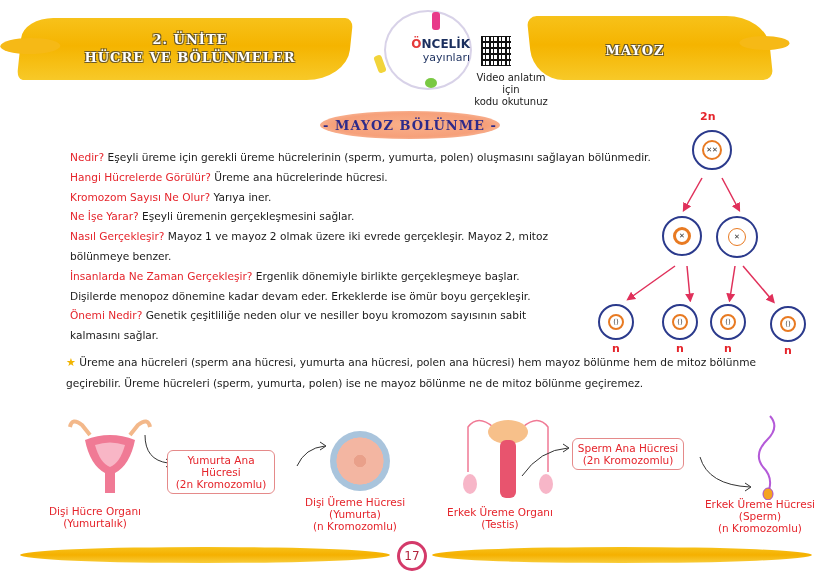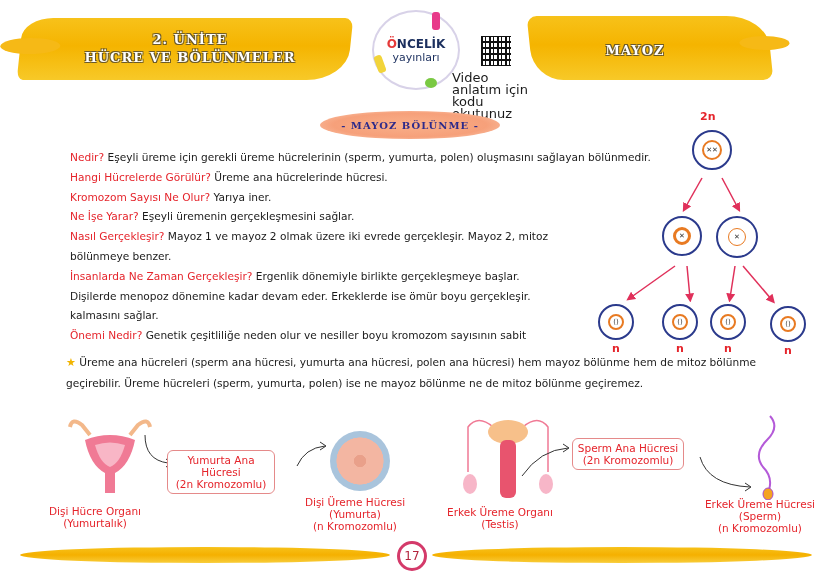--- a/index.html
+++ b/index.html
@@ -9,35 +9,35 @@
   .brush-left { left: 20px; top: 18px; width: 330px; height: 62px; border-radius: 30px 8px 40px 6px / 20px 10px 30px 10px; transform: skewX(-6deg); }
   .brush-left::before { content: ""; position: absolute; left: -20px; top: 20px; width: 60px; height: 16px; background: #f6b916; border-radius: 50%; }
   .brush-right { left: 530px; top: 16px; width: 240px; height: 64px; border-radius: 10px 40px 10px 30px / 10px 30px 10px 30px; transform: skewX(6deg); }
   .brush-right::after { content: ""; position: absolute; right: -20px; top: 20px; width: 50px; height: 14px; background: #f6b916; border-radius: 50%; }
 
   .hdr-title { position: absolute; color: #fff; font-weight: 900; font-family: "DejaVu Serif", serif; text-align: center; letter-spacing: 1px;
     text-shadow: 1px 1px 0 #6b5a2a, -1px -1px 0 #6b5a2a, 1px -1px 0 #6b5a2a, -1px 1px 0 #6b5a2a; }
   .hdr-unit { left: 60px; top: 31px; width: 260px; font-size: 13px; line-height: 18px; }
   .hdr-topic { left: 590px; top: 43px; width: 90px; font-size: 13px; }
 
-  .logo { position: absolute; left: 372px; top: 10px; width: 88px; height: 80px; border-radius: 50%; border: 2px solid #d8d2e8; background: #fff; display: flex; flex-direction: column; align-items: center; justify-content: center; }
+  .logo { position: absolute; left: 384px; top: 10px; width: 88px; height: 80px; border-radius: 50%; border: 2px solid #d8d2e8; background: #fff; display: flex; flex-direction: column; align-items: flex-end; justify-content: center; }
   .logo-brand { color: #1b2f5e; font-weight: bold; font-size: 12px; }
   .logo-brand .o { color: #e53a3a; }
   .logo-sub { color: #1b2f5e; font-size: 11px; }
   .deco { position: absolute; width: 8px; height: 18px; border-radius: 3px; }
 
   .qr { position: absolute; left: 478px; top: 33px; width: 36px; height: 36px; background: #fff; border: 3px solid #fff;
     background-image:
       linear-gradient(90deg, #111 25%, transparent 25%, transparent 50%, #111 50%, #111 60%, transparent 60%),
       linear-gradient(#111 20%, transparent 20%, transparent 45%, #111 45%, #111 55%, transparent 55%, transparent 80%, #111 80%);
     background-size: 8px 8px, 6px 6px; }
-  .qr-caption { position: absolute; left: 452px; top: 72px; width: 86px; font-size: 13px; line-height: 12px; color: #1a1a1a; }
+  .qr-caption { position: absolute; left: 468px; top: 72px; width: 86px; text-align: center; font-size: 10px; line-height: 12px; color: #1a1a1a; }
 
   .section-pill { position: absolute; left: 320px; top: 111px; width: 180px; height: 28px; border-radius: 50%; background: radial-gradient(ellipse at center, #f9b08a 0%, #f6a07a 60%, #fbd0b8 100%); display: flex; align-items: center; justify-content: center; }
-  .section-pill span { color: #2d2a8a; font-weight: 900; font-size: 10px; letter-spacing: 1px; font-family: "DejaVu Serif", serif; }
+  .section-pill span { color: #2d2a8a; font-weight: 900; font-size: 13px; letter-spacing: 1px; font-family: "DejaVu Serif", serif; }
 
   .qa { position: absolute; left: 70px; top: 148px; width: 600px; font-size: 10.6px; line-height: 19.8px; }
   .qa .q { color: #e5242b; }
   .qa .a { color: #1a1a1a; }
   .qa p { white-space: nowrap; }
 
   .note { position: absolute; left: 66px; top: 352px; width: 720px; font-size: 10.6px; line-height: 20px; }
   .star { color: #f1b400; font-size: 11px; }
 
   .diagram { position: absolute; left: 590px; top: 108px; width: 230px; height: 250px; }
@@ -83,22 +83,22 @@
 
 <div class="qa">
   <p><span class="q">Nedir?</span><span class="a"> Eşeyli üreme için gerekli üreme hücrelerinin (sperm, yumurta, polen) oluşmasını sağlayan bölünmedir.</span></p>
   <p><span class="q">Hangi Hücrelerde Görülür?</span><span class="a"> Üreme ana hücrelerinde hücresi.</span></p>
   <p><span class="q">Kromozom Sayısı Ne Olur?</span><span class="a"> Yarıya iner.</span></p>
   <p><span class="q">Ne İşe Yarar?</span><span class="a"> Eşeyli üremenin gerçekleşmesini sağlar.</span></p>
   <p><span class="q">Nasıl Gerçekleşir?</span><span class="a"> Mayoz 1 ve mayoz 2 olmak üzere iki evrede gerçekleşir. Mayoz 2, mitoz</span></p>
   <p>bölünmeye benzer.</p>
   <p><span class="q">İnsanlarda Ne Zaman Gerçekleşir?</span><span class="a"> Ergenlik dönemiyle birlikte gerçekleşmeye başlar.</span></p>
   <p>Dişilerde menopoz dönemine kadar devam eder. Erkeklerde ise ömür boyu gerçekleşir.</p>
+  <p><span class="q">Önemi Nedir?</span><span class="a"> Genetik çeşitliliğe neden olur ve nesiller boyu kromozom sayısının sabit</span></p>
   <p>kalmasını sağlar.</p>
-  <p><span class="q">Önemi Nedir?</span><span class="a"> Genetik çeşitliliğe neden olur ve nesiller boyu kromozom sayısının sabit</span></p>
 </div>
 
 <div class="note">
   <div><span class="star">★</span> <span>Üreme ana hücreleri (sperm ana hücresi, yumurta ana hücresi, polen ana hücresi) hem mayoz bölünme hem de mitoz bölünme</span></div>
   <div>geçirebilir. Üreme hücreleri (sperm, yumurta, polen) ise ne mayoz bölünme ne de mitoz bölünme geçiremez.</div>
 </div>
 
 <div class="diagram">
   <div class="lbl-n" style="left:110px;top:2px;">2n</div>
   <div class="cell" style="left:102px;top:22px;width:40px;height:40px;">

